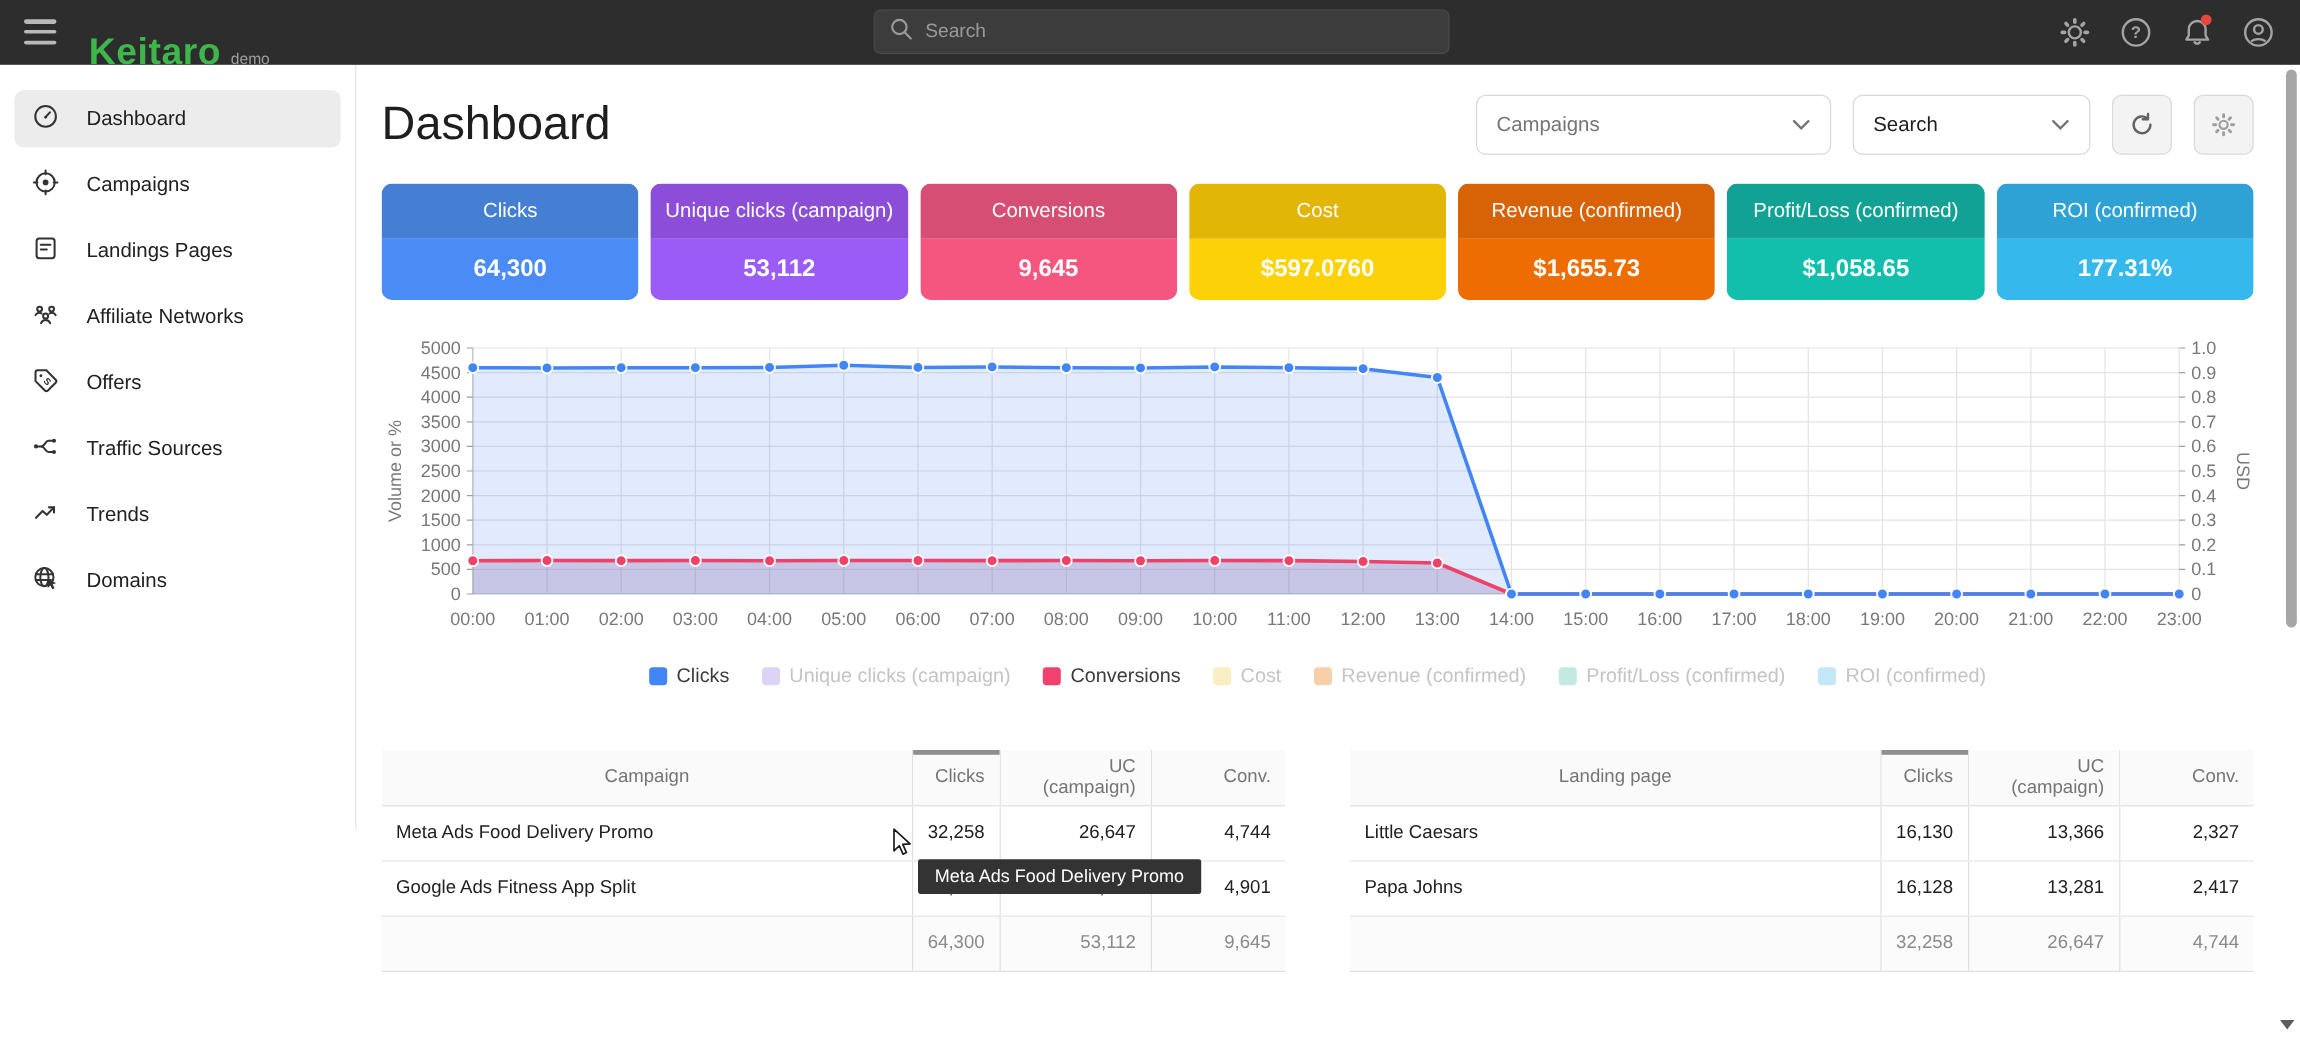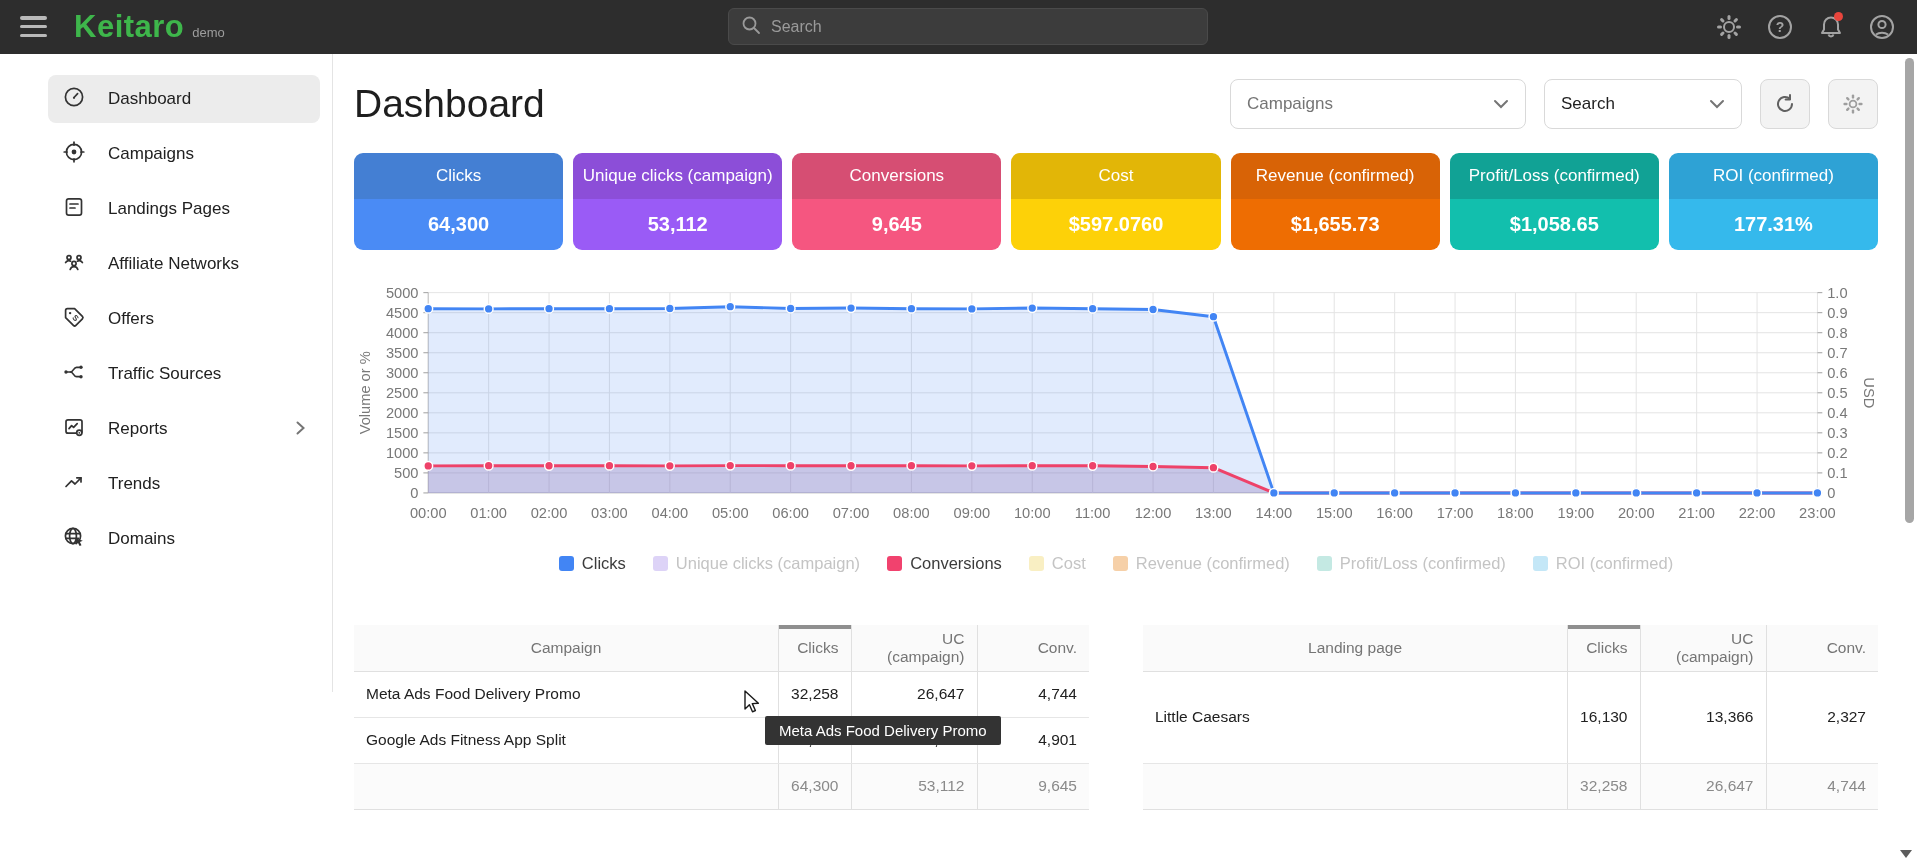--- a/index.html
+++ b/index.html
@@ -4,39 +4,39 @@
 <style>
   * { margin:0; padding:0; box-sizing:border-box; }
   html,body { width:1917px; height:864px; overflow:hidden; background:#fff;
     font-family:"Liberation Sans", sans-serif; }
 
   
   .topbar { position:relative; height:54px; background:#2d2d2d; }
   .hamburger { position:absolute; left:20px; top:16px; width:27px; height:21px;
     display:flex; flex-direction:column; justify-content:space-between; cursor:pointer; }
   .hamburger span { display:block; height:3.5px; background:#b9b9b9; border-radius:2px; }
-  .brand { position:absolute; left:74px; top:9px; display:flex; align-items:baseline; gap:8px; }
+  .brand { position:absolute; left:74px; top:25px; display:flex; align-items:baseline; gap:8px; }
   .brand-name { color:#3eb64b; font-size:31px; font-weight:700; letter-spacing:0.5px; }
   .brand-suffix { color:#9d9d9d; font-size:13px;text-align:right; }
   .searchbox { position:absolute; left:728px; top:8px; width:480px; height:37px;
     background:#3c3c3c; border:1px solid #4a4a4a; border-radius:6px;
     display:flex; align-items:center; padding:0 12px; gap:10px; }
   .searchbox svg { flex:0 0 auto; }
   .searchbox input { background:transparent; border:none; outline:none; color:#cfcfcf;
     font-size:16px; width:100%; font-family:"Liberation Sans", sans-serif; }
   .searchbox input::placeholder { color:#9a9a9a; }
   .topbar-icons { position:absolute; right:21px; top:0; height:54px; display:flex;
     align-items:center; gap:23px; }
   .tb-icon { width:28px; height:28px; position:relative; cursor:pointer; }
   .tb-icon svg { display:block; }
   .bell-dot { position:absolute; top:-1px; right:2px; width:9px; height:9px;
     border-radius:50%; background:#e8453c; }
 
   
-  .layout { display:flex; height:638px;margin-left:36px; }
+  .layout { display:flex; height:638px; }
   .sidebar { width:297px; background:#fff; border-right:1px solid #e4e4e4;
     padding:21px 12px 0 12px; flex:0 0 aupx; }
   .side-item { display:flex; align-items:center; gap:22px; height:48px; margin-bottom:7px;
     padding:0 14px; border-radius:8px; cursor:pointer; position:relative; color:#212121; }
   .side-item.active { background:#ececec; }
   .side-item .label { font-size:17px; }
   .side-item .chev { position:absolute; right:10px; top:13px; }
 
   .content { position:relative; flex:1; padding:0 39px 0 21px; }
 
@@ -207,32 +207,20 @@
       </div>
       <div class="side-item">
         <span><svg width="24" height="24" viewBox="0 0 24 24">
             <path d="M4.5 12 H8.5 C11.5 12 11.5 7.3 14.5 7.3 H17.5" fill="none" stroke="#333" stroke-width="1.7" stroke-linecap="round" stroke-linejoin="round"></path>
             <path d="M8.5 12 C11.5 12 11.5 16.7 14.5 16.7 H17.5" fill="none" stroke="#333" stroke-width="1.7" stroke-linecap="round" stroke-linejoin="round"></path>
             <circle cx="4" cy="12" r="1.7" fill="#333"></circle>
             <circle cx="19" cy="7.3" r="1.7" fill="#333"></circle>
             <circle cx="19" cy="16.7" r="1.7" fill="#333"></circle>
           </svg></span>
         <span class="label">Traffic Sources</span>
-      </div>
-      <div class="side-item">
-        <span><svg width="24" height="24" viewBox="0 0 24 24">
-            <rect x="4" y="4.8" width="16" height="13.4" rx="2" fill="none" stroke="#333" stroke-width="1.7" stroke-linecap="round" stroke-linejoin="round"></rect>
-            <polyline points="7,13.6 9.6,10.6 11.6,12.4 15.2,8.6" fill="none" stroke="#333" stroke-width="1.7" stroke-linecap="round" stroke-linejoin="round"></polyline>
-            <circle cx="17.3" cy="17.8" r="2.6" fill="#fff" stroke="#333" stroke-width="1.7"></circle>
-            <circle cx="17.3" cy="17.8" r="0.9" fill="#333"></circle>
-          </svg></span>
-        <span class="label">Reports</span>
-        <span class="chev"><svg width="20" height="20" viewBox="0 0 20 20">
-            <polyline points="7.5,4.5 13.5,10 7.5,15.5" fill="none" stroke="#757575" stroke-width="2" stroke-linecap="round"></polyline>
-          </svg></span>
       </div>
       <div class="side-item">
         <span><svg width="24" height="24" viewBox="0 0 24 24">
             <polyline points="4,16.5 9.5,10.8 13,14 19,7.8" fill="none" stroke="#333" stroke-width="1.7" stroke-linecap="round" stroke-linejoin="round"></polyline>
             <polyline points="14.8,7.8 19,7.8 19,12" fill="none" stroke="#333" stroke-width="1.7" stroke-linecap="round" stroke-linejoin="round"></polyline>
           </svg></span>
         <span class="label">Trends</span>
       </div>
       <div class="side-item">
         <span><svg width="24" height="24" viewBox="0 0 24 24">
@@ -569,20 +557,26 @@
               <th class="vline">Conv.</th>
             </tr>
           </thead>
           <tbody>
             <tr>
               <td class="name-col">Little Caesars</td>
               <td class="vline">16,130</td>
               <td class="vline">13,366</td>
               <td class="vline">2,327</td>
             </tr>
+            <tr>
+              <td class="name-col">Papa Johns</td>
+              <td class="vline">16,128</td>
+              <td class="vline">13,281</td>
+              <td class="vline">2,417</td>
+            </tr>
           </tbody>
           <tfoot>
             <tr>
               <td class="name-col"></td>
               <td class="vline">32,258</td>
               <td class="vline">26,647</td>
               <td class="vline">4,744</td>
             </tr>
           </tfoot>
         </table>

